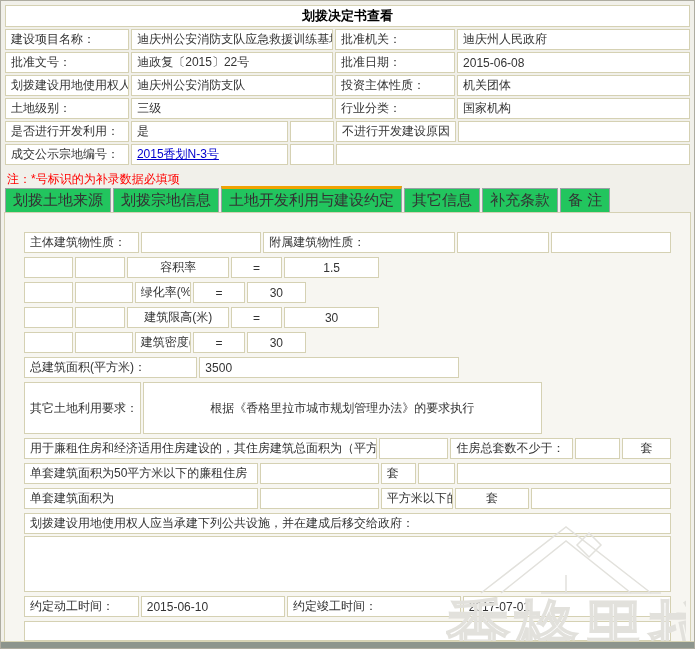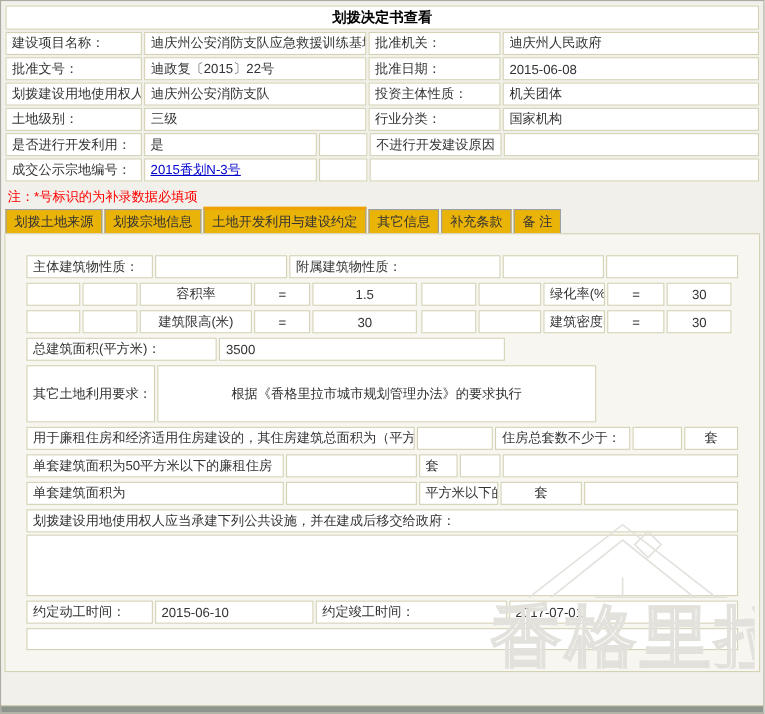--- a/index.html
+++ b/index.html
@@ -23,30 +23,30 @@
   td.nob { background:transparent; border:none; }
   td.c { text-align:center; }
   td.title-cell { text-align:center; font-weight:bold; color:#000; font-size:13px; }
   td.indent { padding-left:18px; }
   a.doc-link { color:#0000cc; text-decoration:underline; cursor:pointer; }
 
   .note { color:#ff0000; padding:4px 2px 3px 4px; font-size:12px; }
 
   .tabs { display:flex; gap:2px; padding-left:2px; height:21px; align-items:flex-end; }
   .tab {
-    background:#eab308; border:1px solid #9aa0a6; border-bottom:none;
-    padding:2px 7px 2px 7px; cursor:pointer; white-space:nowrap; font-size:12px;
+    background:#22c55e; border:1px solid #9aa0a6; border-bottom:none;
+    padding:2px 7px 2px 7px; cursor:pointer; white-space:nowrap; font-size:15px;
   }
   .tab.active { border-top:3px solid #f0a202; font-weight:normal; }
 
   .content-box {
     border:1px solid #d5d1b3; background:#f7f6f1;
     margin:0 1px; padding:17px; position:relative;
   }
-  .half-row { display:flex; justify-content:flex-start; }
+  .half-row { display:flex; justify-content:flex-start;flex-direction:column; }
   .half-row table.left  { width:55.2%; }
   .half-row table.right { width:43.9%; }
   table.narrow-d { width:67.5%; }
   td.tall-empty { height:56px; }
   td.mid-empty  { height:52px; }
 
   .watermark {
     position:absolute; right:4px; bottom:2px; width:240px; height:135px;
     pointer-events:none; overflow:hidden;
   }

